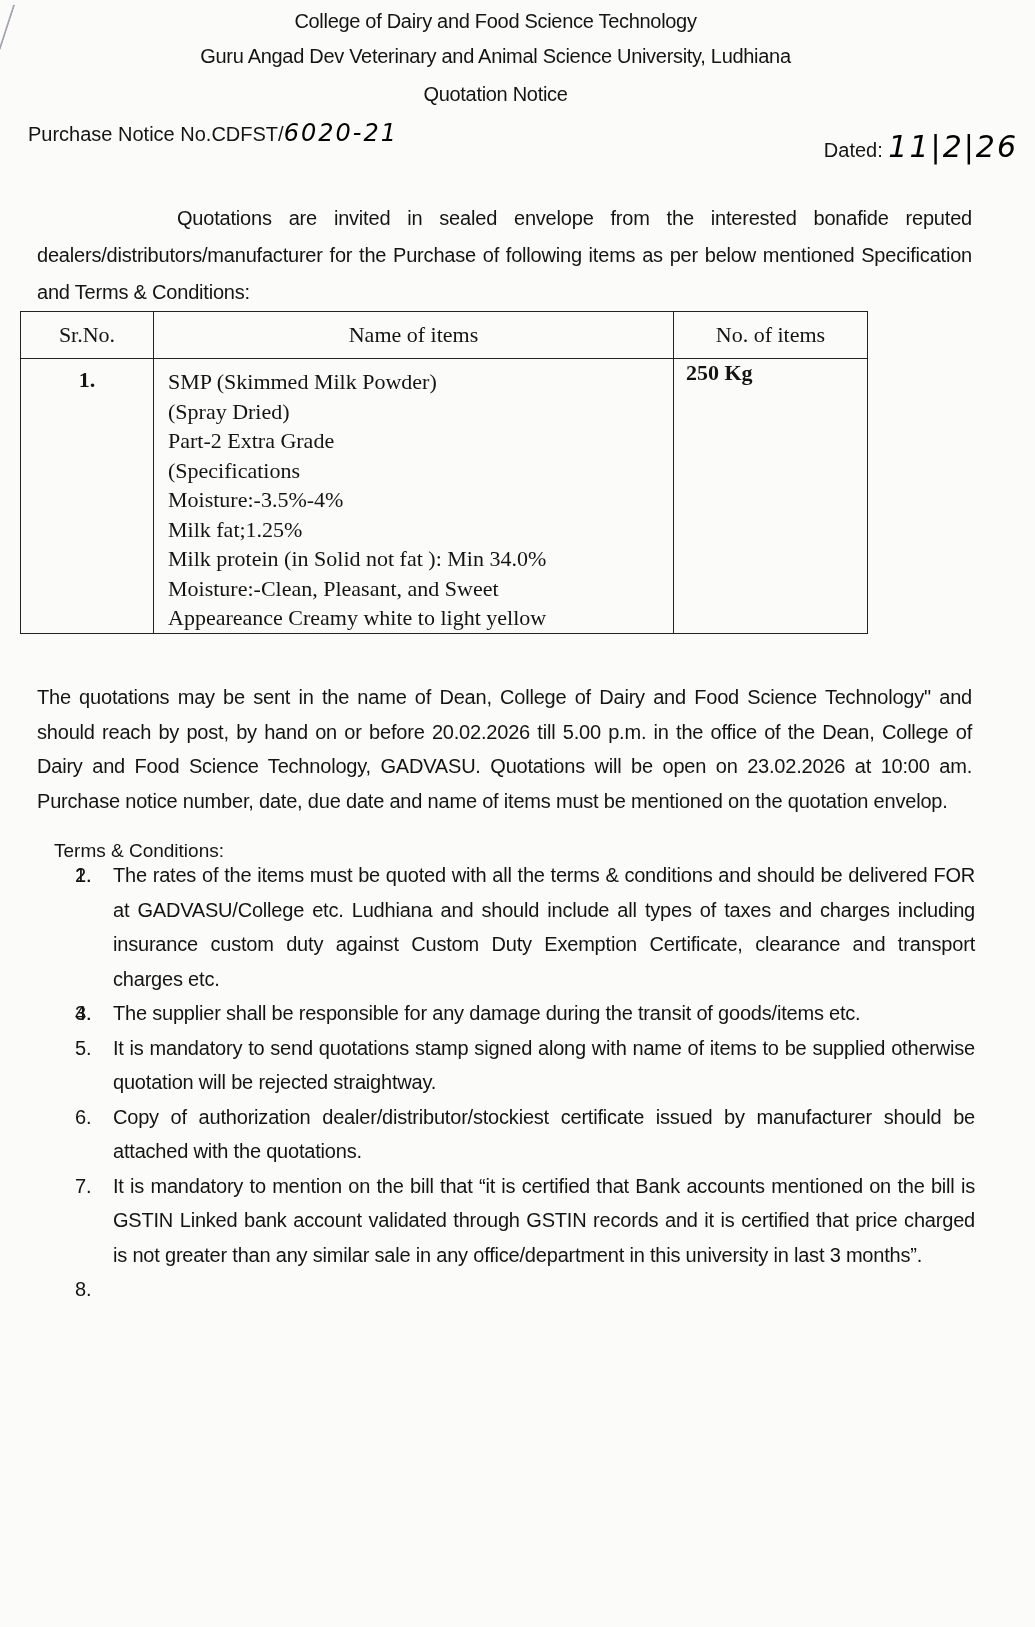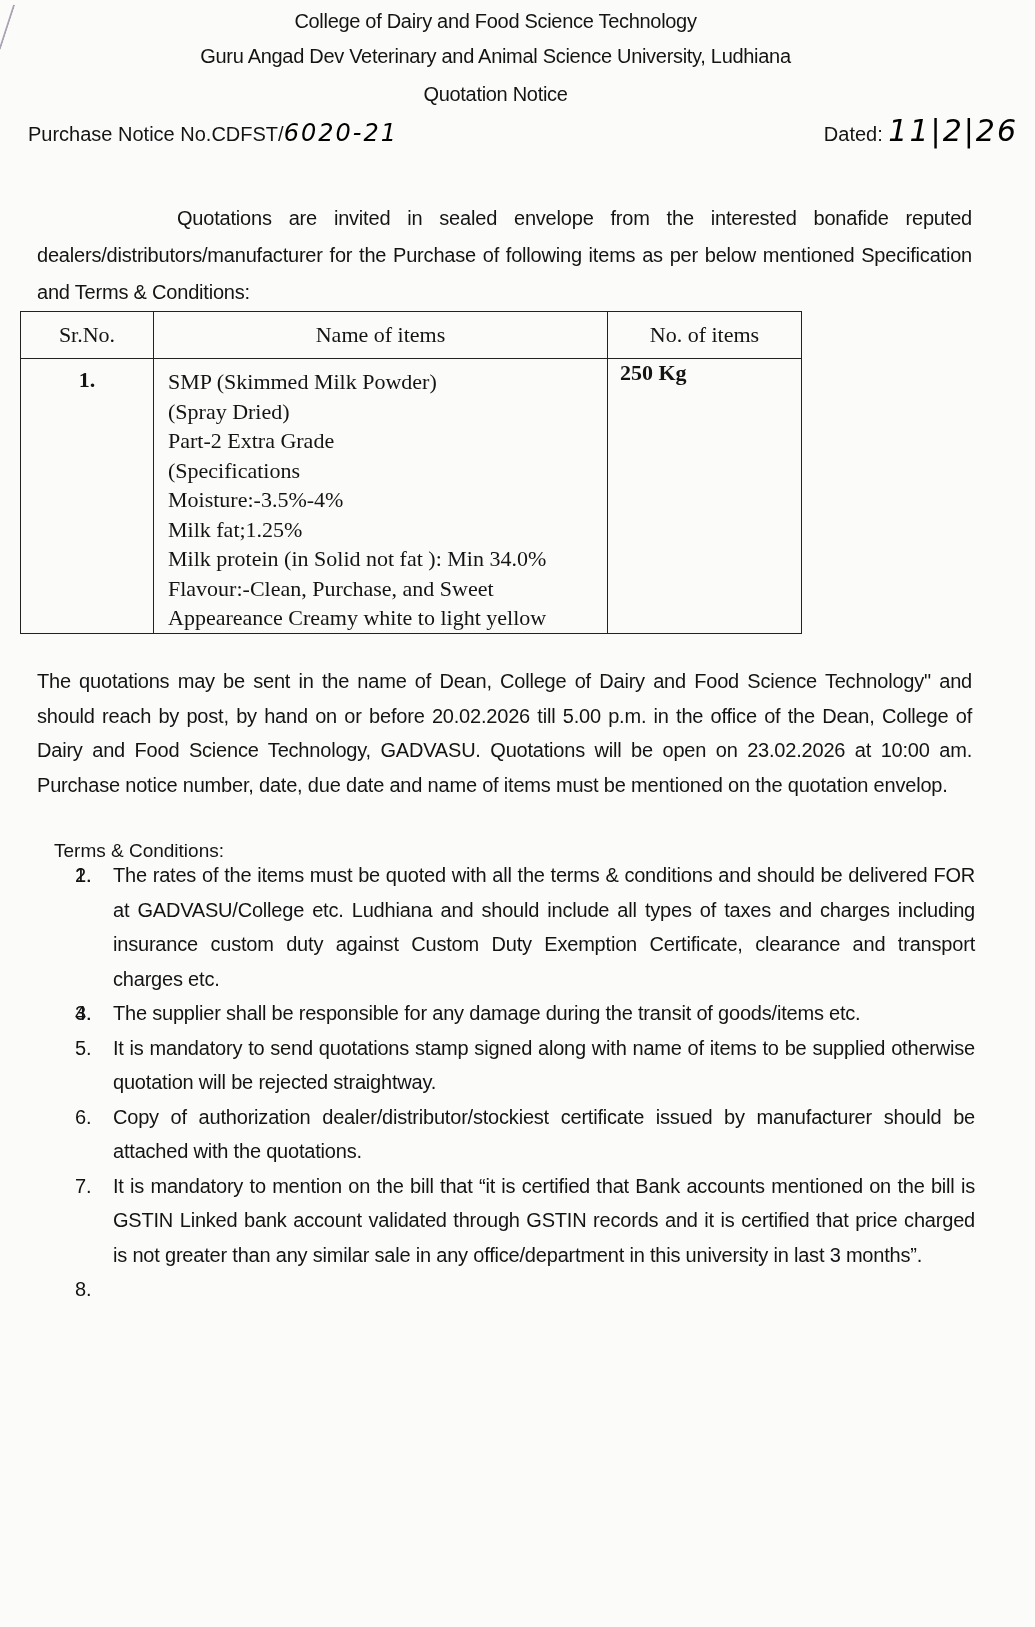--- a/index.html
+++ b/index.html
@@ -18,45 +18,45 @@
   .header-line {
     position: absolute; left: 0; width: 1035px; text-align: center;
     font-family: "Liberation Sans", sans-serif;
     font-size: 20px; letter-spacing: -0.3px;
   }
   #h1 { top: 10px; left: -22px; }
   #h2 { top: 45px; left: -22px; }
   #h3 { top: 83px; left: -22px; }
   .ref-row { position: absolute; top: 113px; left: 28px; width: 990px; height: 36px; font-family: "Liberation Sans", sans-serif; font-size: 20px; }
   .ref-left { position: absolute; left: 0; top: 6px; }
-  .ref-right { position: absolute; right: 0; top: 0; }
+  .ref-right { position: absolute; right: 0; top: 16px; }
   .hand {
     font-family: "DejaVu Sans", sans-serif; font-weight: 300;
     font-size: 24px; color: #000000; letter-spacing: 2px; font-style: italic;
   }
   .intro {
     position: absolute; left: 37px; top: 180px; width: 935px;
     font-family: "Liberation Sans", sans-serif;
     font-size: 20px; line-height: 37px; text-align: justify;
     text-indent: 140px; letter-spacing: -0.2px;
   }
   table.items {
-    position: absolute; left: 20px; top: 311px; width: 782px;
+    position: absolute; left: 20px; top: 311px; width: 848px;
     border-collapse: collapse;
     font-family: "Liberation Serif", serif; font-size: 22px;
   }
   table.items th, table.items td { border: 1.5px solid #222; vertical-align: top; }
   table.items th { font-weight: normal; height: 44px; vertical-align: middle; }
   th.c1, td.c1 { width: 130px; text-align: center; }
   th.c3, td.c3 { width: 180px; }
   td.c3 { padding-left: 12px; font-weight: bold; padding-top: 1px; }
   td.c1 { padding-top: 8px; font-weight: bold; }
   td.c2 { padding: 8px 0 0 14px; font-weight: normal; line-height: 29.5px; }
   .para {
-    position: absolute; left: 37px; top: 644px; width: 935px;
+    position: absolute; left: 37px; top: 660px; width: 935px;
     font-family: "Liberation Sans", sans-serif;
     font-size: 20px; line-height: 34.5px; text-align: justify; letter-spacing: -0.2px;
   }
   .terms-head {
     position: absolute; left: 54px; top: 840px;
     font-family: "Liberation Sans", sans-serif; font-weight: normal; font-size: 19px;
   }
   ol.terms {
     position: absolute; left: 75px; top: 858px; width: 900px; margin: 0; padding: 0;
     list-style: none;
@@ -99,21 +99,21 @@
     <tr>
       <td class="c1">1.</td>
       <td class="c2">
         <div>SMP (Skimmed Milk Powder)</div>
         <div>(Spray Dried)</div>
         <div>Part-2 Extra Grade</div>
         <div>(Specifications</div>
         <div>Moisture:-3.5%-4%</div>
         <div>Milk fat;1.25%</div>
         <div>Milk protein (in Solid not fat ): Min 34.0%</div>
-        <div>Flavour:-Clean, Purchase, and Sweet</div>
+        <div>Moisture:-Clean, Pleasant, and Sweet</div>
         <div>Appeareance Creamy white to light yellow</div>
       </td>
       <td class="c3">250 Kg</td>
     </tr>
   </tbody>
 </table>
 
 <p class="para">The quotations may be sent in the name of Dean, College of Dairy and Food Science Technology" and should reach by post, by hand on or before 20.02.2026 till 5.00 p.m. in the office of the Dean, College of Dairy and Food Science Technology, GADVASU. Quotations will be open on 23.02.2026 at 10:00 am. Purchase notice number, date, due date and name of items must be mentioned on the quotation envelop.</p>
 
 <div class="terms-head">Terms &amp; Conditions:</div>

